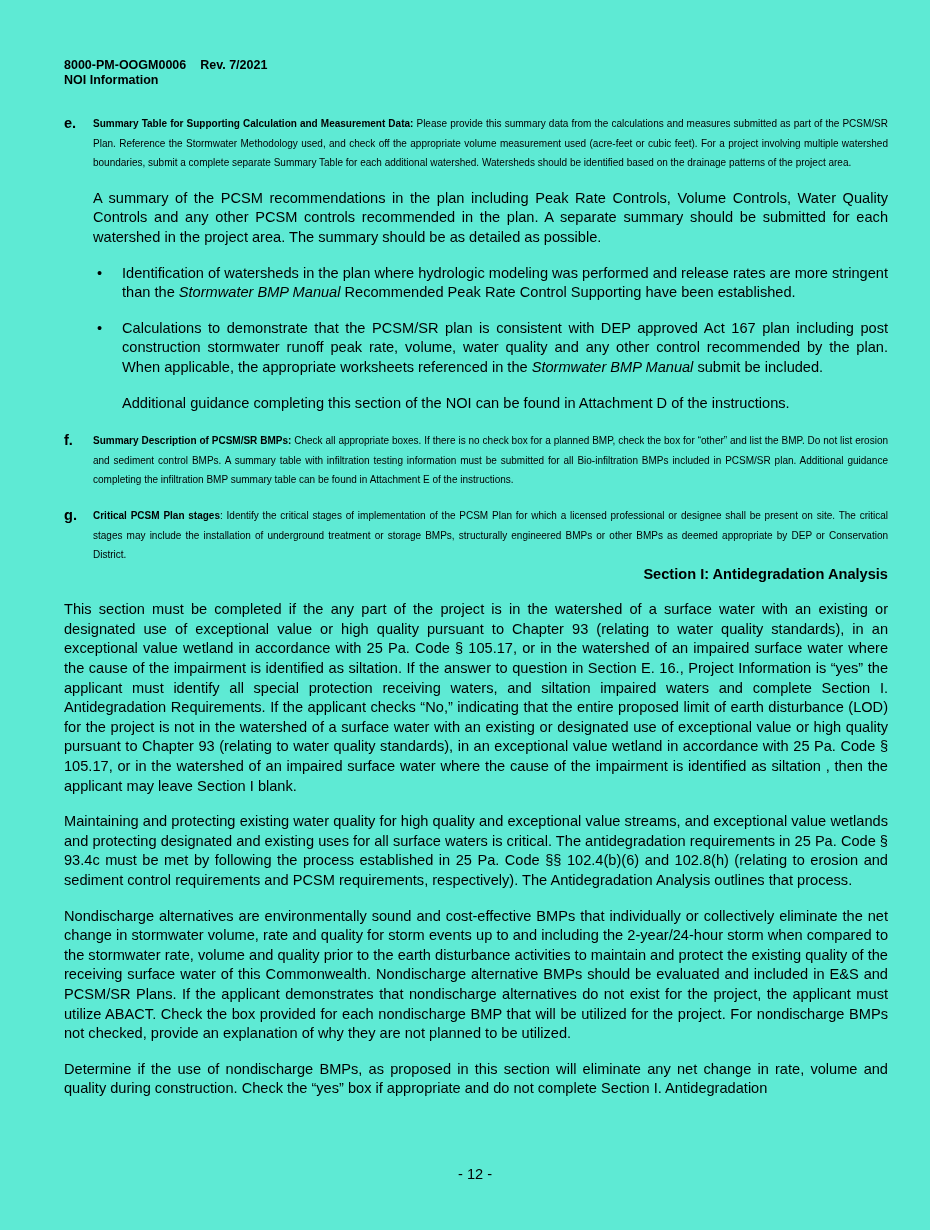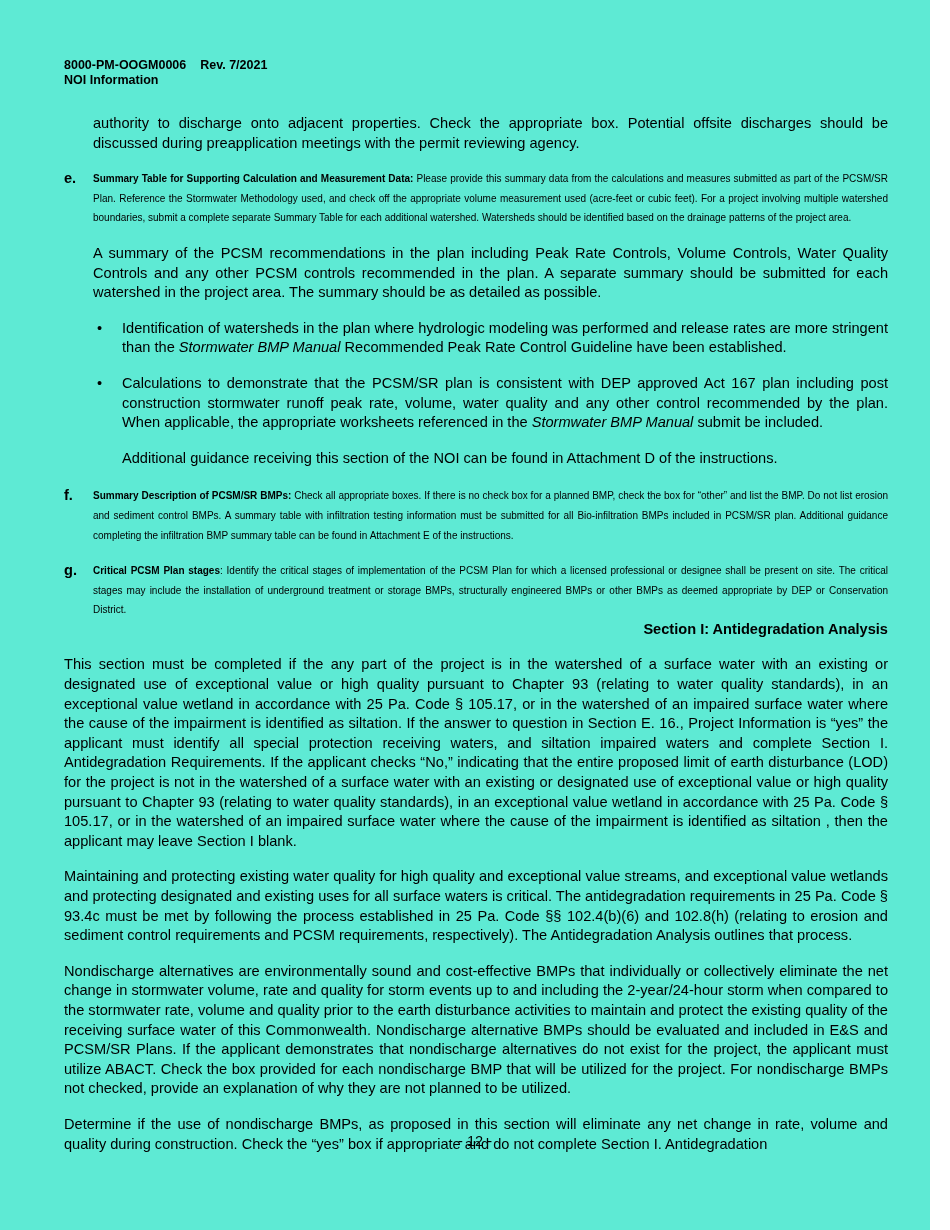--- a/index.html
+++ b/index.html
@@ -102,59 +102,58 @@
     text-align: right;
   }
 
   b, .b { font-weight: bold; }
   i, .i { }
 
   
   .footer {
     position: absolute;
     left: 0;
-    top: 1132px;
+    top: 1165px;
     width: 950px;
     text-align: center;
     font-size: 14.6px;
     line-height: 19.6px;
   }
 </style>
 </head>
 <body>
 
 <div class="page">
 
   <div class="content">
 
     <div class="doc-header">
       <div class="code-line"><span>8000-PM-OOGM0006</span>&nbsp;&nbsp;&nbsp;&nbsp;<span>Rev. 7/2021</span></div>
       <div>NOI Information</div>
     </div>
 
-    <p class="para indent">authority to discharge onto adjacent properties.  Check the appropriate box.  Potential offsite discharges should be discussed during preapplication meetings with the permit reviewing agency.</p>
 
     <div class="lettered gap-md">
       <span class="marker">e.</span>
       <div class="body"><b>Summary Table for Supporting Calculation and Measurement Data:</b><span>  Please provide this summary data from the calculations and measures submitted as part of the PCSM/SR Plan.  Reference the Stormwater Methodology used, and check off the appropriate volume measurement used (acre-feet or cubic feet).  For a project involving multiple watershed boundaries, submit a complete separate Summary Table for each additional watershed.  Watersheds should be identified based on the drainage patterns of the project area.</span></div>
     </div>
 
     <p class="para indent gap-md">A summary of the PCSM recommendations in the plan including Peak Rate Controls, Volume Controls, Water Quality Controls and any other PCSM controls recommended in the plan.  A separate summary should be submitted for each watershed in the project area.  The summary should be as detailed as possible.</p>
 
     <div class="bullet-row gap-md">
       <span class="dot">•</span>
-      <div class="body"><span>Identification of watersheds in the plan where hydrologic modeling was performed and release rates are more stringent than the </span><i>Stormwater BMP Manual</i><span> Recommended Peak Rate Control Guideline have been established.</span></div>
+      <div class="body"><span>Identification of watersheds in the plan where hydrologic modeling was performed and release rates are more stringent than the </span><i>Stormwater BMP Manual</i><span> Recommended Peak Rate Control Supporting have been established.</span></div>
     </div>
 
     <div class="bullet-row gap-md">
       <span class="dot">•</span>
       <div class="body"><span>Calculations to demonstrate that the PCSM/SR plan is consistent with DEP approved Act 167 plan including post construction stormwater runoff peak rate, volume, water quality and any other control recommended by the plan.  When applicable, the appropriate worksheets referenced in the </span><i>Stormwater BMP Manual</i><span> submit be included.</span></div>
     </div>
 
-    <p class="para gap-md" style="margin-left:58px;width:766px;">Additional guidance receiving this section of the NOI can be found in Attachment D of the instructions.</p>
+    <p class="para gap-md" style="margin-left:58px;width:766px;">Additional guidance completing this section of the NOI can be found in Attachment D of the instructions.</p>
 
     <div class="lettered gap-lg">
       <span class="marker">f.</span>
       <div class="body"><b>Summary Description of PCSM/SR BMPs:</b><span>  Check all appropriate boxes.  If there is no check box for a planned BMP, check the box for “other” and list the BMP.  Do not list erosion and sediment control BMPs.  A summary table with infiltration testing information must be submitted for all Bio-infiltration BMPs included in PCSM/SR plan.  Additional guidance completing the infiltration BMP summary table can be found in Attachment E of the instructions.</span></div>
     </div>
 
     <div class="lettered gap-md">
       <span class="marker">g.</span>
       <div class="body"><b>Critical PCSM Plan stages</b><span>:  Identify the critical stages of implementation of the PCSM Plan for which a licensed professional or designee shall be present on site.  The critical stages may include the installation of underground treatment or storage BMPs, structurally engineered BMPs or other BMPs as deemed appropriate by DEP or Conservation District.</span></div>
     </div>

